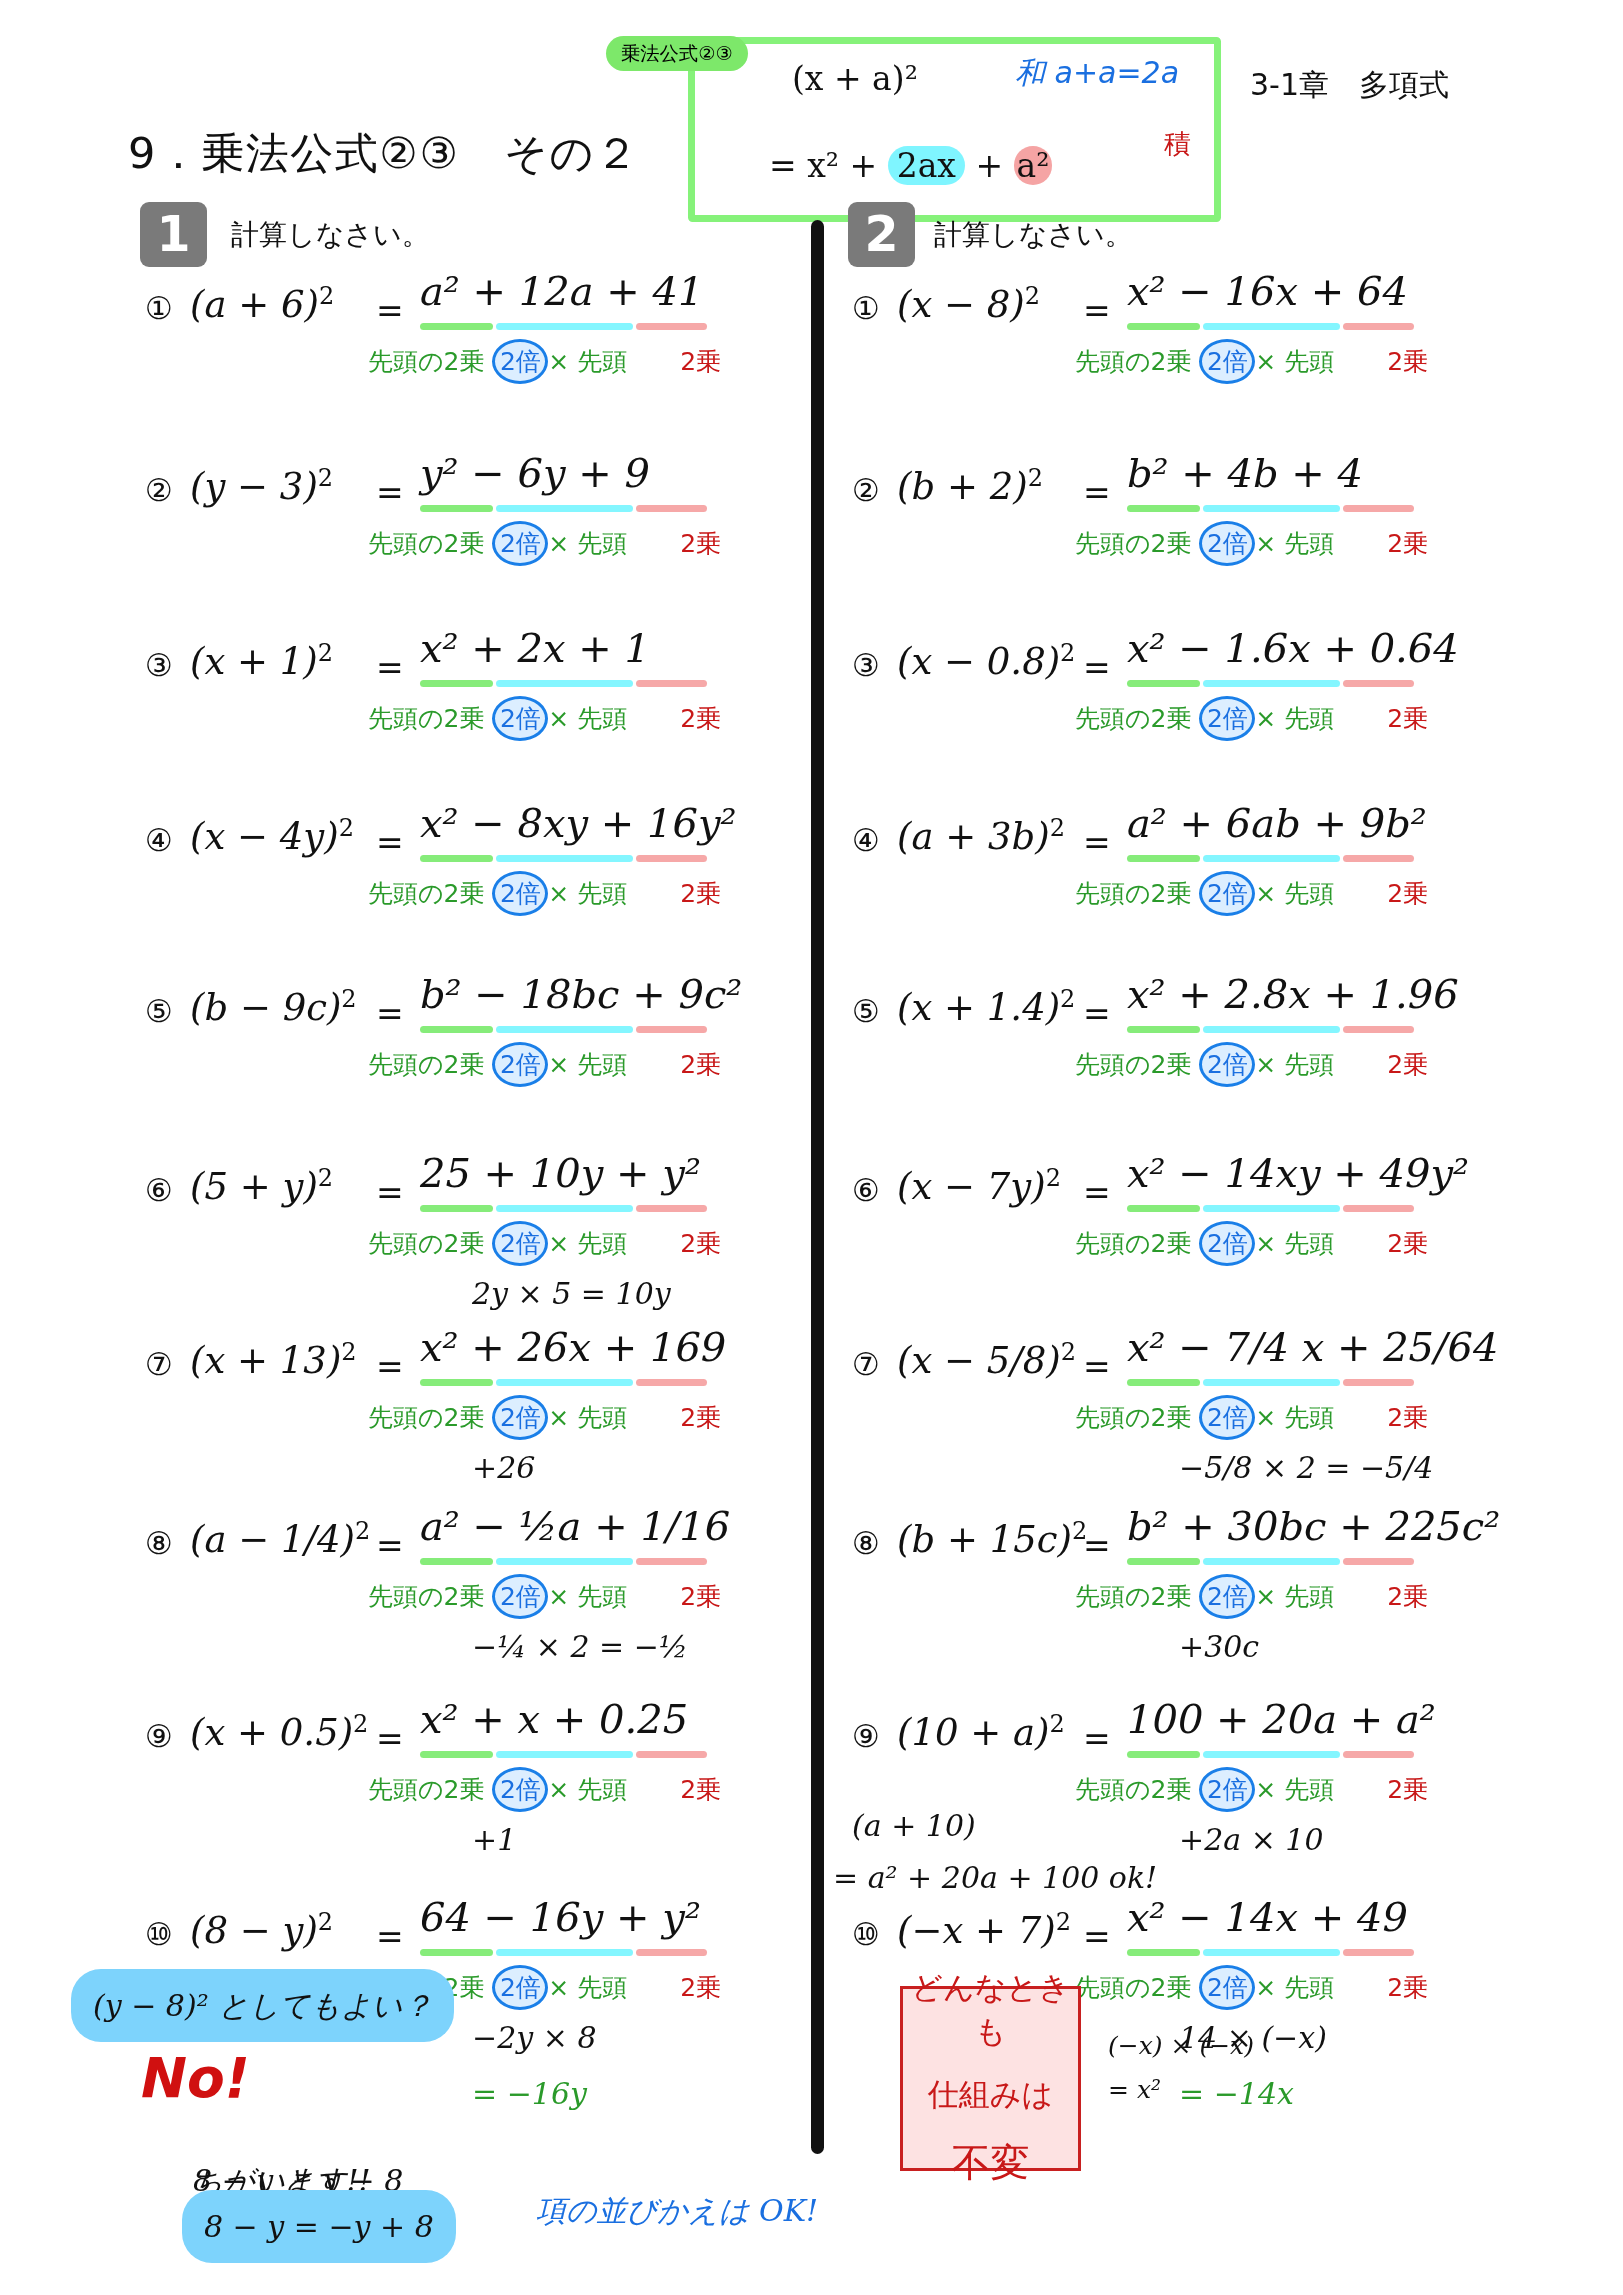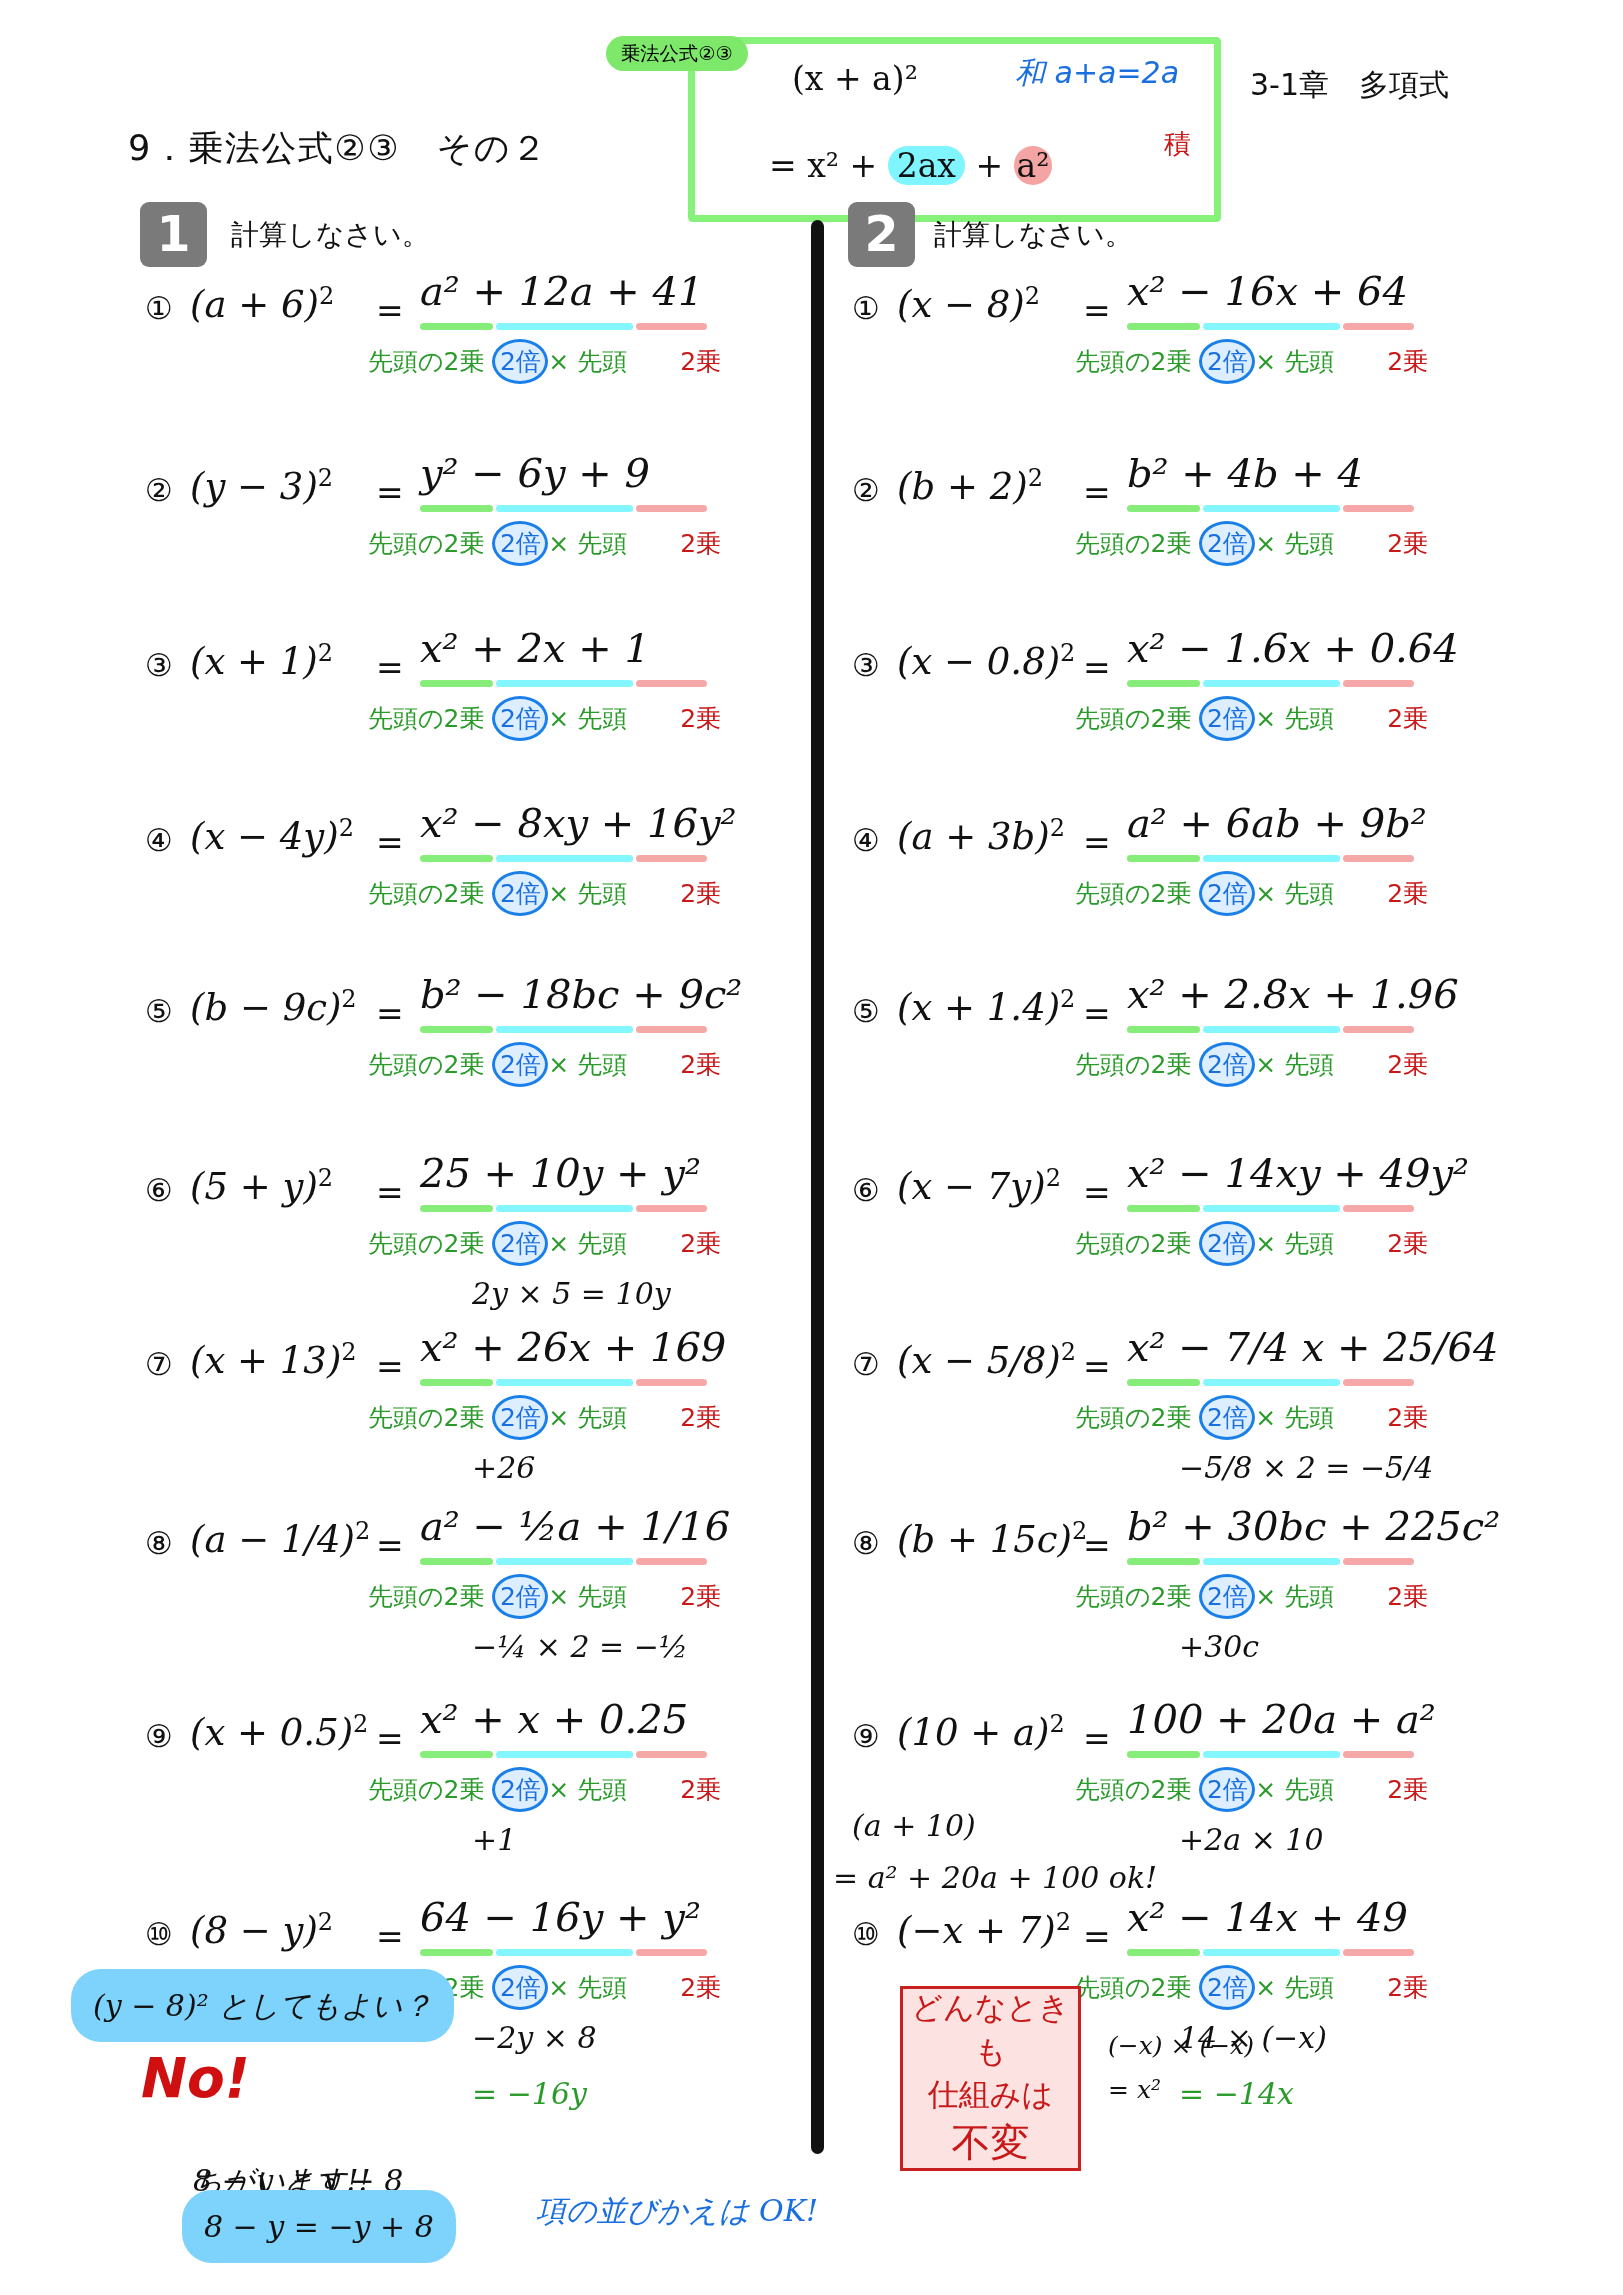--- a/index.html
+++ b/index.html
@@ -1,19 +1,19 @@
 <!DOCTYPE html>
 <html style="font-size:12px"><head>
 <meta charset="utf-8">
 <style>
   html, body { margin:0; padding:0; background:#ffffff; }
   body { width:1624px; height:2295px; position:relative; overflow:hidden;
          font-family:"DejaVu Sans","Liberation Sans",sans-serif; color:#111; }
   .abs { position:absolute; }
-  .title { left:128px; top:125px; font-size:35px; letter-spacing:1.5px; white-space:nowrap; }
+  .title { left:128px; top:125px; font-size:43px; letter-spacing:1.5px; white-space:nowrap; }
   .chapter { left:1250px; top:65px; font-size:30px; white-space:nowrap; }
   .formula-tag { left:606px; top:36px; background:#7de86a; border-radius:21px;
                  padding:4px 15px; font-size:19.3px; color:#000000; }
   .formula-box { left:688px; top:37px; width:519px; height:171px;
                  border:7.4px solid #86f27a; border-radius:4.5px; background:#fff; }
   .fb-line1 { left:97px; top:15px; font-family:"DejaVu Serif",serif; font-size:33px; }
   .fb-line2 { left:74px; top:74px; font-family:"DejaVu Serif",serif; font-size:33px;margin-top:28px; }
   .fb-labels { left:0px; top:125px; font-size:28px; white-space:nowrap; }
   .fb-sum { left:320px; top:9px; font-size:30px; color:#1a6fe0; white-space:nowrap; font-style:italic; }
   .fb-prod { left:469px; top:82px; font-size:27px; color:#c81818; }
@@ -39,21 +39,21 @@
   .ul.p { left:216px; width:71px; background:#f6a8a8; }
   .plabels { position:absolute; left:223px; top:64px; font-size:25px; white-space:nowrap; }
   .plabels .circ { display:inline-block; border:3px solid #1a7fe8; background:#dceeff; border-radius:50%;
                    padding:3px 4.5px; color:#1a6fe0; }
   .plabels .r2 { margin-left:45px; }
   .pnote { position:absolute; font-size:30px; font-style:italic; white-space:nowrap; font-family:"DejaVu Serif",serif; }
   .callout { font-size:30px; white-space:nowrap; font-family:"DejaVu Serif",serif; font-style:italic; }
   .pill-pink { background:#7dd3fc; border-radius:30px; padding:19px 22px; }
   .no-text { font-size:55px; font-weight:bold; color:#d01010; font-style:italic; }
   .redbox { left:900px; top:1986px; width:175px; height:179px; border:3px solid #c82020; background:#fde2e2;
-            color:#c81818; font-size:31px; text-align:center; display:flex; flex-direction:column; justify-content:center; line-height:1.4; }
+            color:#c81818; font-size:31px; text-align:center; display:flex; flex-direction:column; justify-content:center; line-height:1.4;gap:20px; }
 </style>
 </head>
 <body>
 
 <div class="abs title">9．乗法公式②③　その２</div>
 <div class="abs chapter">3-1章　多項式</div>
 
 <div class="abs formula-box">
   <div class="abs fb-line1">(x + a)²</div>
   <div class="abs fb-sum">和  a+a=2a</div>

